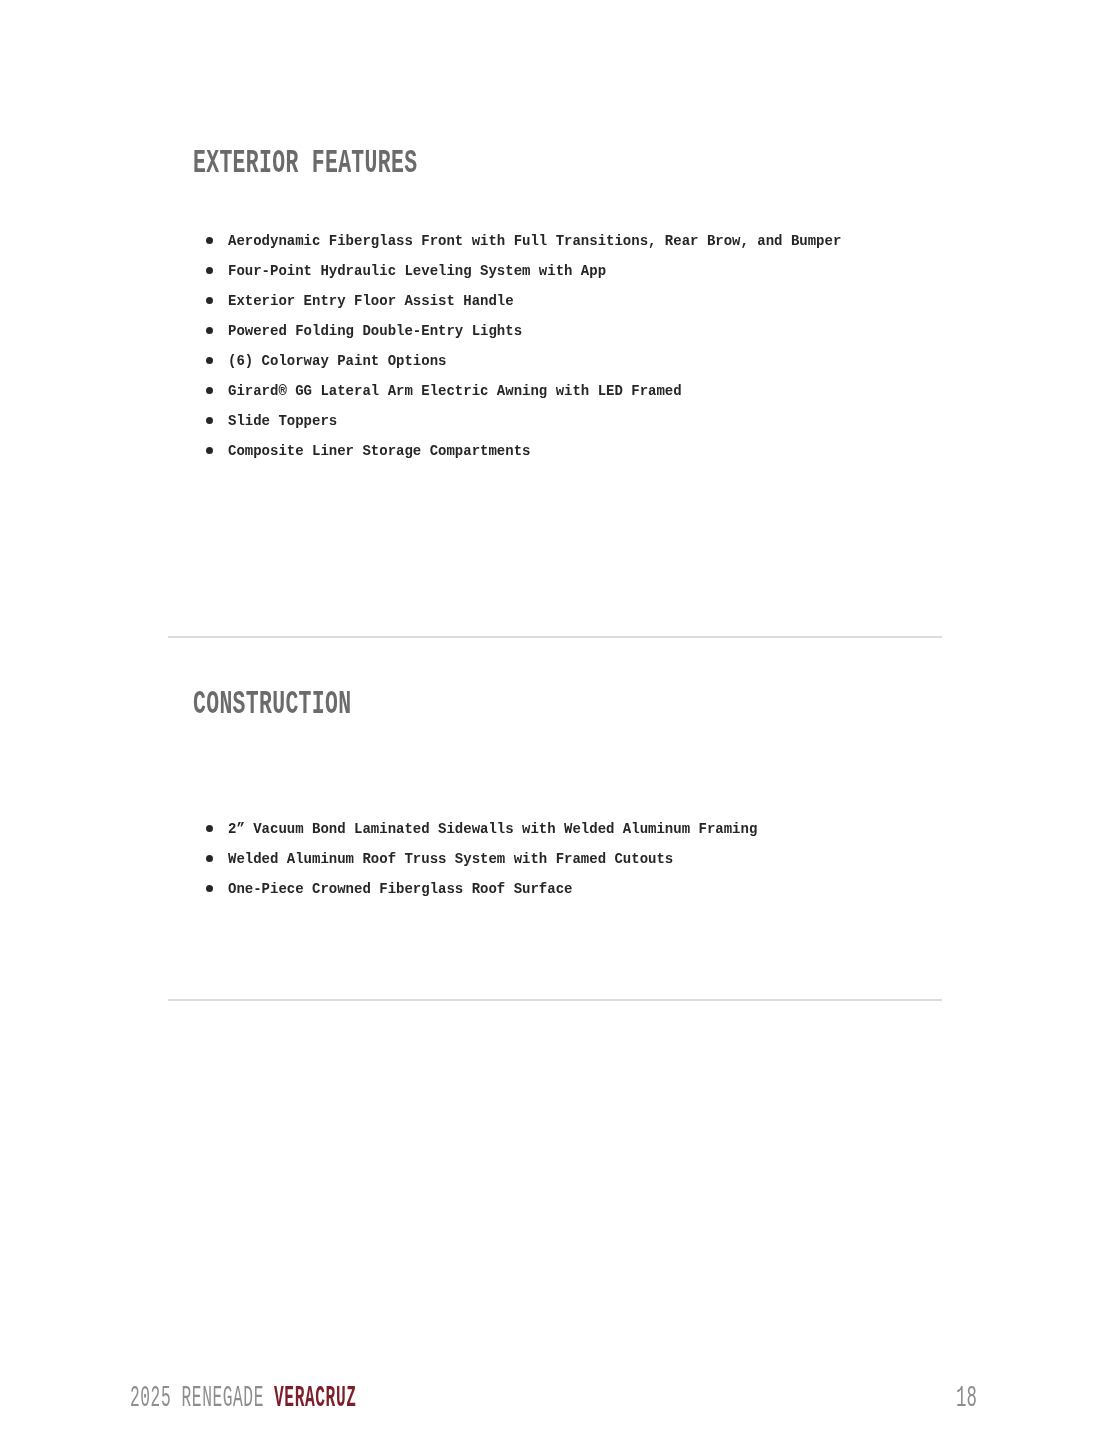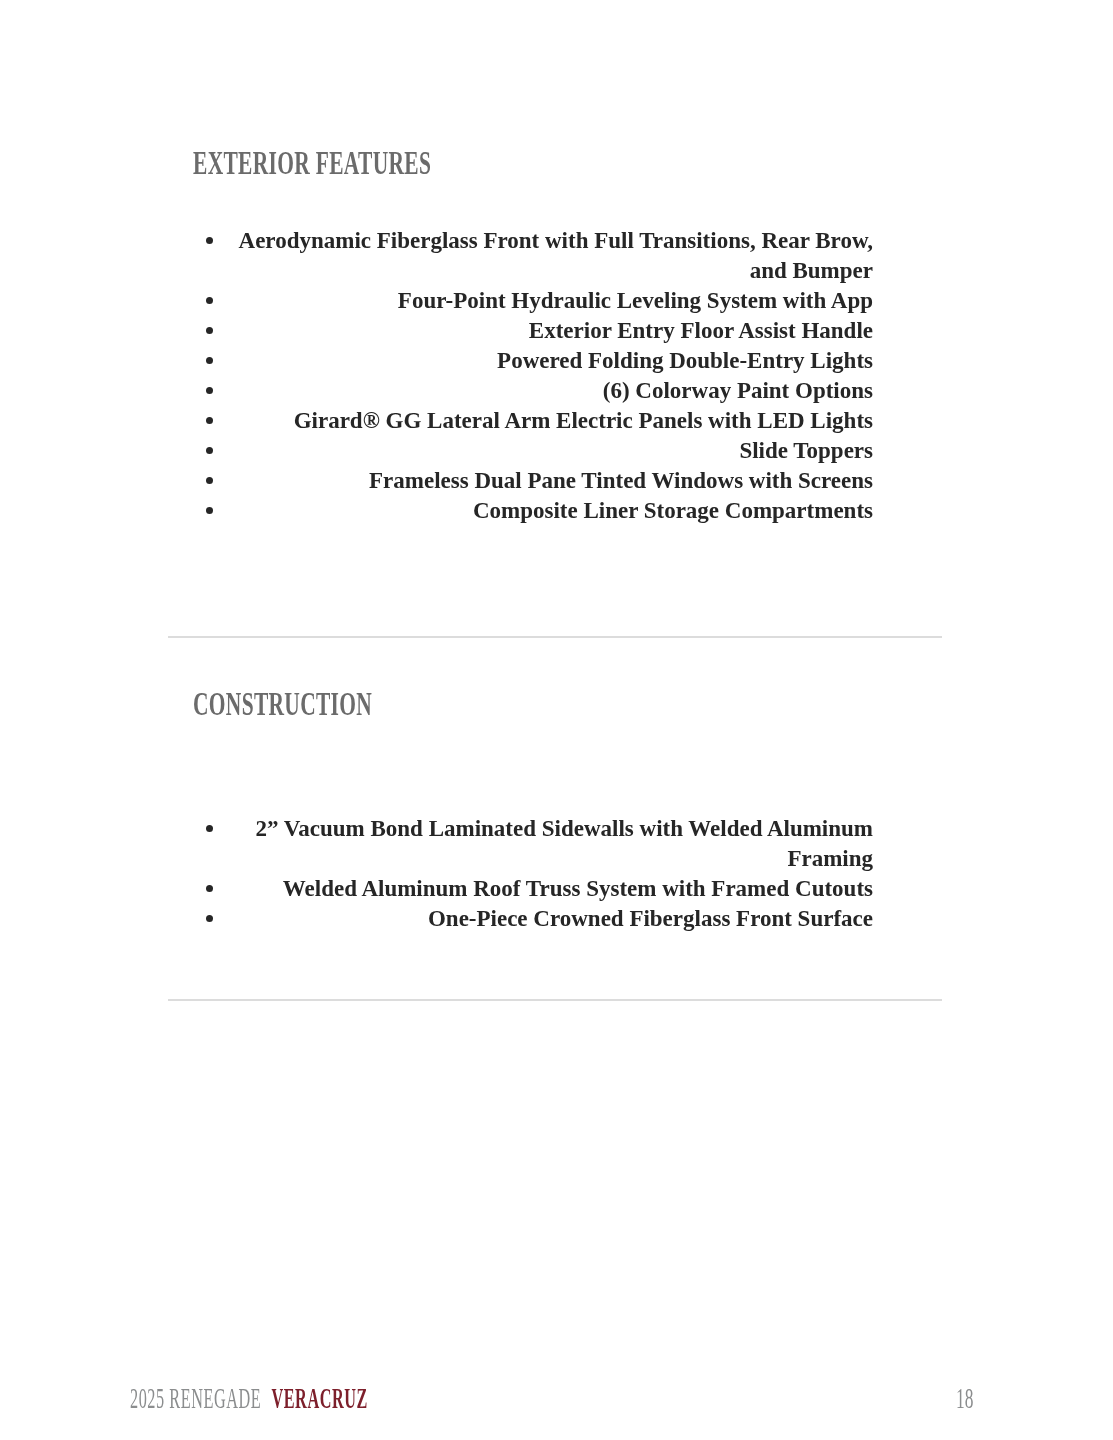--- a/index.html
+++ b/index.html
@@ -1,36 +1,36 @@
 <!DOCTYPE html>
 <html style="--background: #ffffff; --heading-color: #6b6b6b; --body-text-color: #262626; --divider-color: #dcdcdc; --footer-gray: #8b8d8e; --brand-red: #7d1f2b;"><head>
 <meta charset="utf-8">
 <style>
   html,body { margin:0; padding:0; background:#fff; }
   .page {
     position:relative; width:1051px; height:1440px; background:var(--background,#ffffff);
-    font-family:Liberation Serif, serif; overflow:hidden;text-align:right;
+    font-family:Liberation Mono, monospace; overflow:hidden;
   }
   .section-title {
     position:absolute; left:193px; margin:0; font-size:33px; font-weight:700;
     line-height:1; color:var(--heading-color,#6b6b6b);
     transform:scaleX(0.65); transform-origin:left top; white-space:nowrap;
     letter-spacing:0.5px;
   }
   #title-exterior { top:147px; }
   #title-construction { top:688px; }
   .bullet-list {
     position:absolute; left:193px; width:667px; margin:0; padding:0 0 0 13px;
     list-style:none;
   }
   #list-exterior { top:226px; }
   #list-construction { top:766px;margin-top:48px; }
   .bullet-list li {
     display:flex; align-items:flex-start;
-    font-size:23px; font-weight:700; line-height:30px;
+    font-size:14px; font-weight:700; line-height:30px;
     color:var(--body-text-color,#262626);
   }
   .dot {
     flex:0 0 auto; width:7px; height:7px; border-radius:50%;
     background:var(--body-text-color,#262626); margin:11px 15px 0 0;
   }
   .li-text { flex:1 1 auto; }
   .divider {
     position:absolute; left:168px; width:774px; height:2px;
     background:var(--divider-color,#dcdcdc);
@@ -74,29 +74,25 @@
       <li>
           <span class="dot"></span>
           <span class="li-text">Powered Folding Double-Entry Lights</span>
         </li>
       <li>
           <span class="dot"></span>
           <span class="li-text">(6) Colorway Paint Options</span>
         </li>
       <li>
           <span class="dot"></span>
-          <span class="li-text">Girard® GG Lateral Arm Electric Panels with LED Lights</span>
+          <span class="li-text">Girard® GG Lateral Arm Electric Awning with LED Framed</span>
         </li>
       <li>
           <span class="dot"></span>
           <span class="li-text">Slide Toppers</span>
-        </li>
-      <li>
-          <span class="dot"></span>
-          <span class="li-text">Frameless Dual Pane Tinted Windows with Screens</span>
         </li>
       <li>
           <span class="dot"></span>
           <span class="li-text">Composite Liner Storage Compartments</span>
         </li>
     </ul>
   </section>
 
   <div class="divider" id="divider-1"></div>
 
@@ -106,21 +102,21 @@
       <li>
           <span class="dot"></span>
           <span class="li-text">2” Vacuum Bond Laminated Sidewalls with Welded Aluminum Framing</span>
         </li>
       <li>
           <span class="dot"></span>
           <span class="li-text">Welded Aluminum Roof Truss System with Framed Cutouts</span>
         </li>
       <li>
           <span class="dot"></span>
-          <span class="li-text">One-Piece Crowned Fiberglass Front Surface</span>
+          <span class="li-text">One-Piece Crowned Fiberglass Roof Surface</span>
         </li>
     </ul>
   </section>
 
   <div class="divider" id="divider-2"></div>
 
   <footer>
     <div class="footer-left">
       <span>2025 RENEGADE</span><span class="model">VERACRUZ</span>
     </div>

